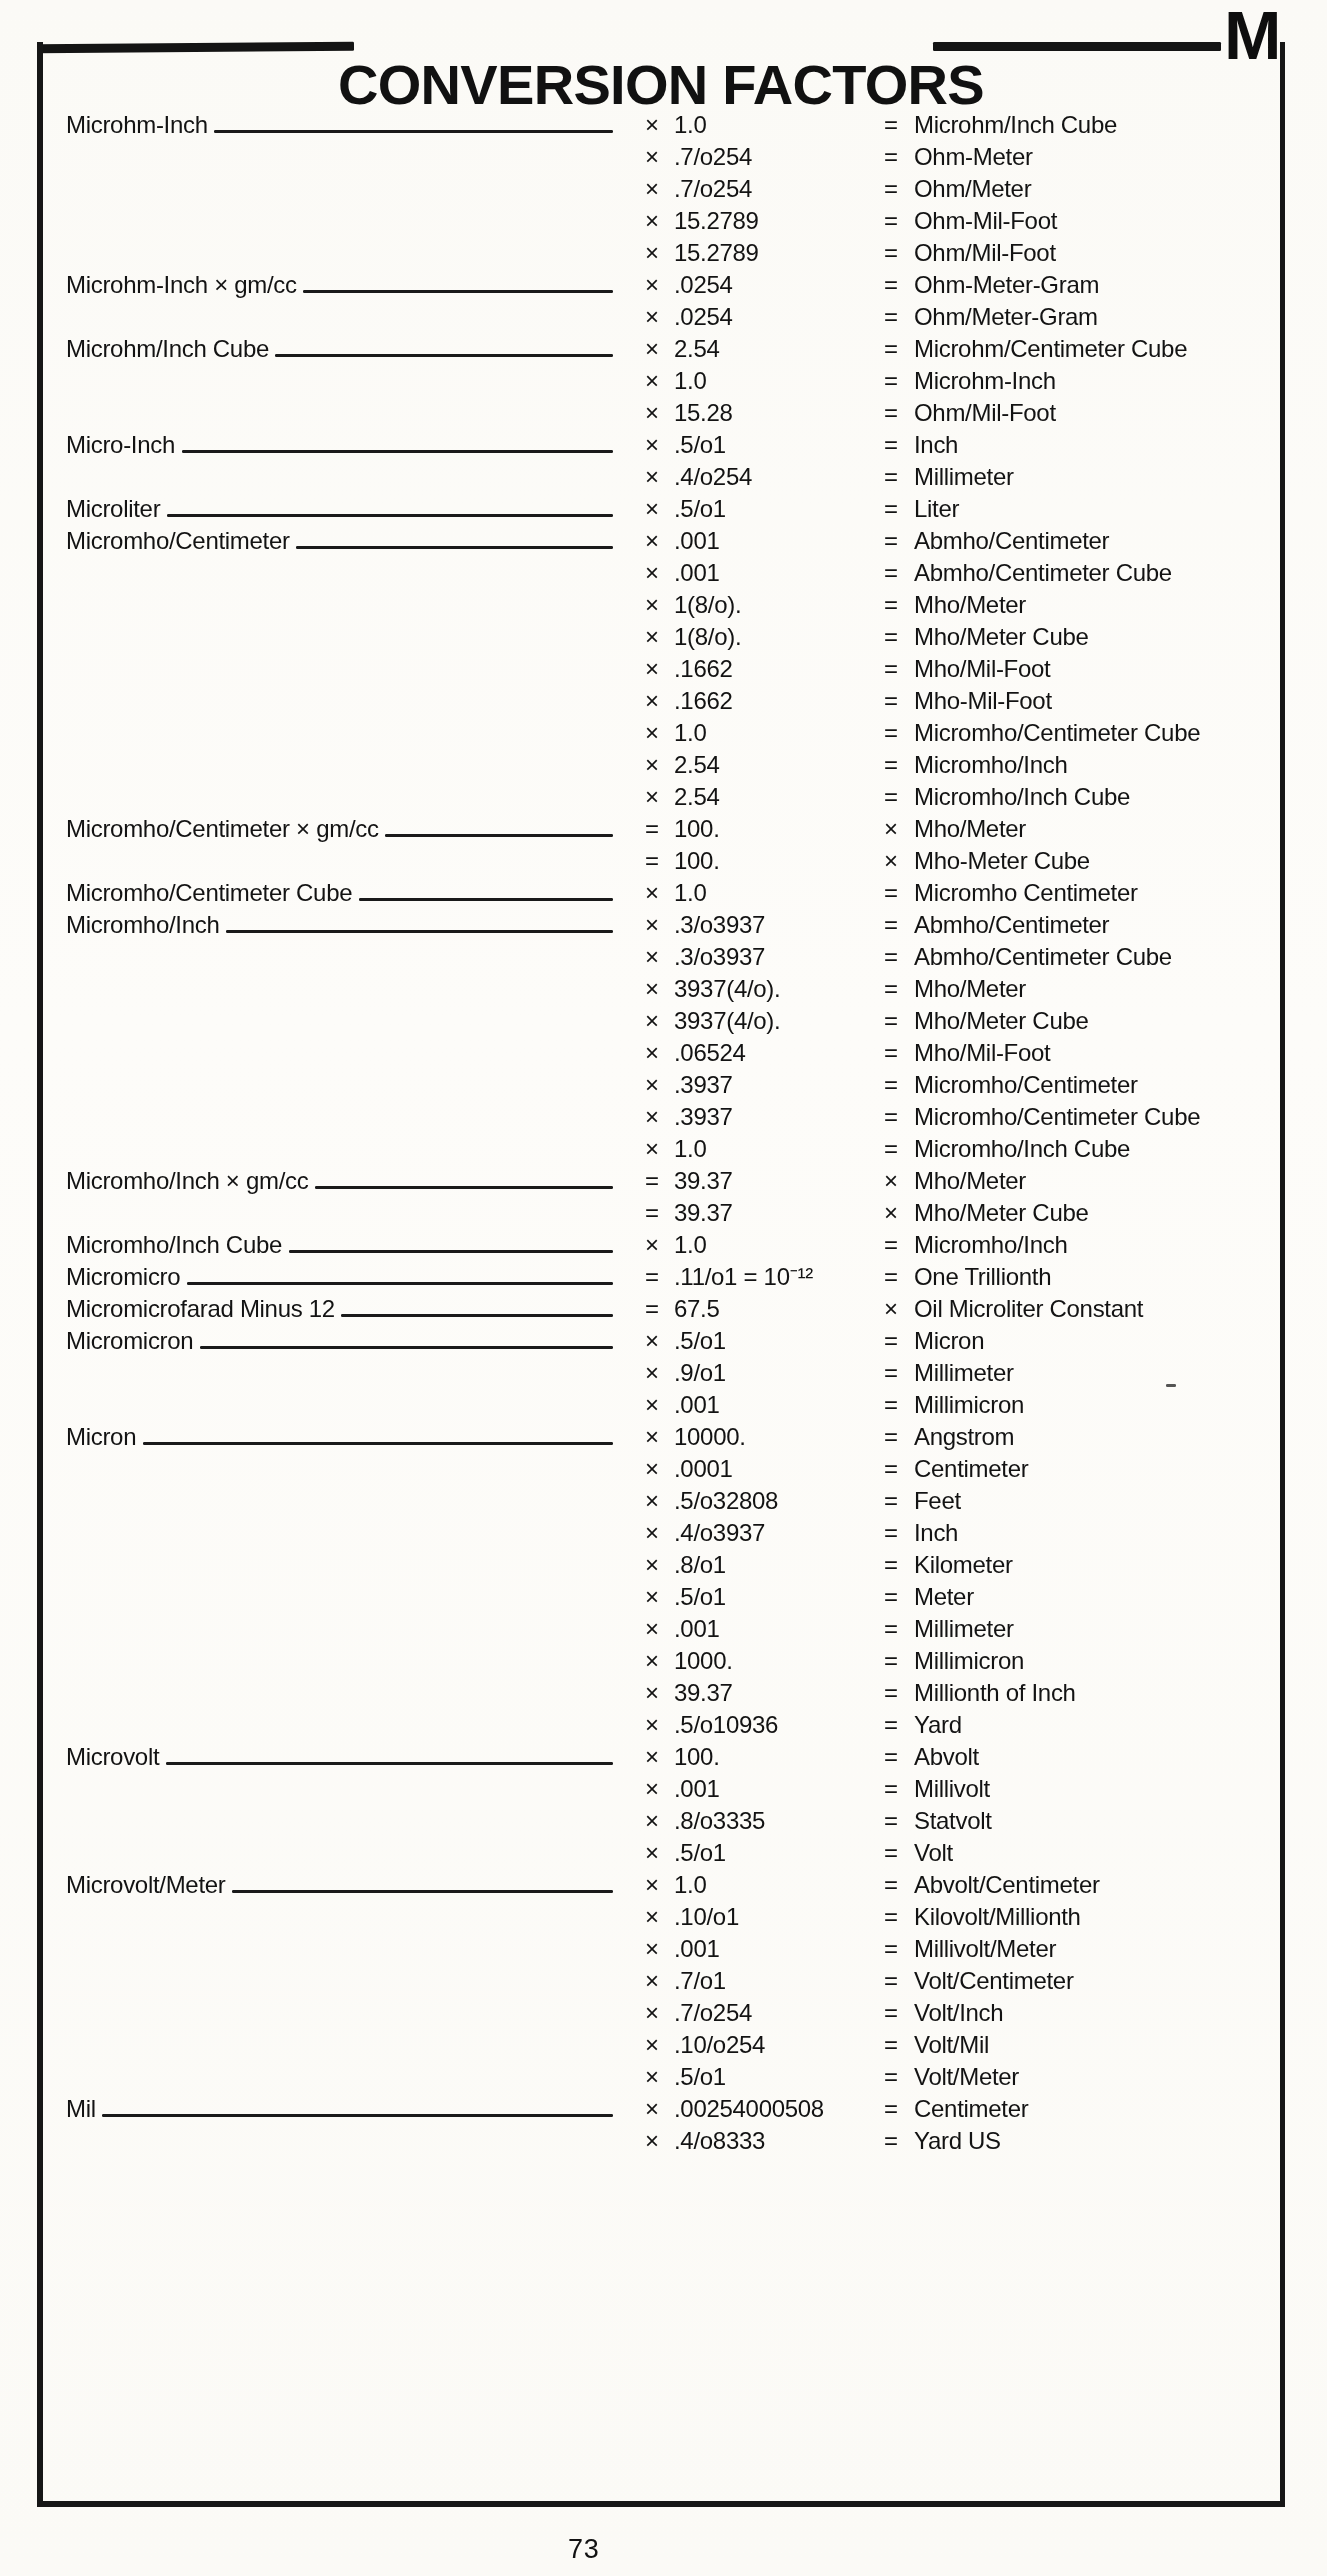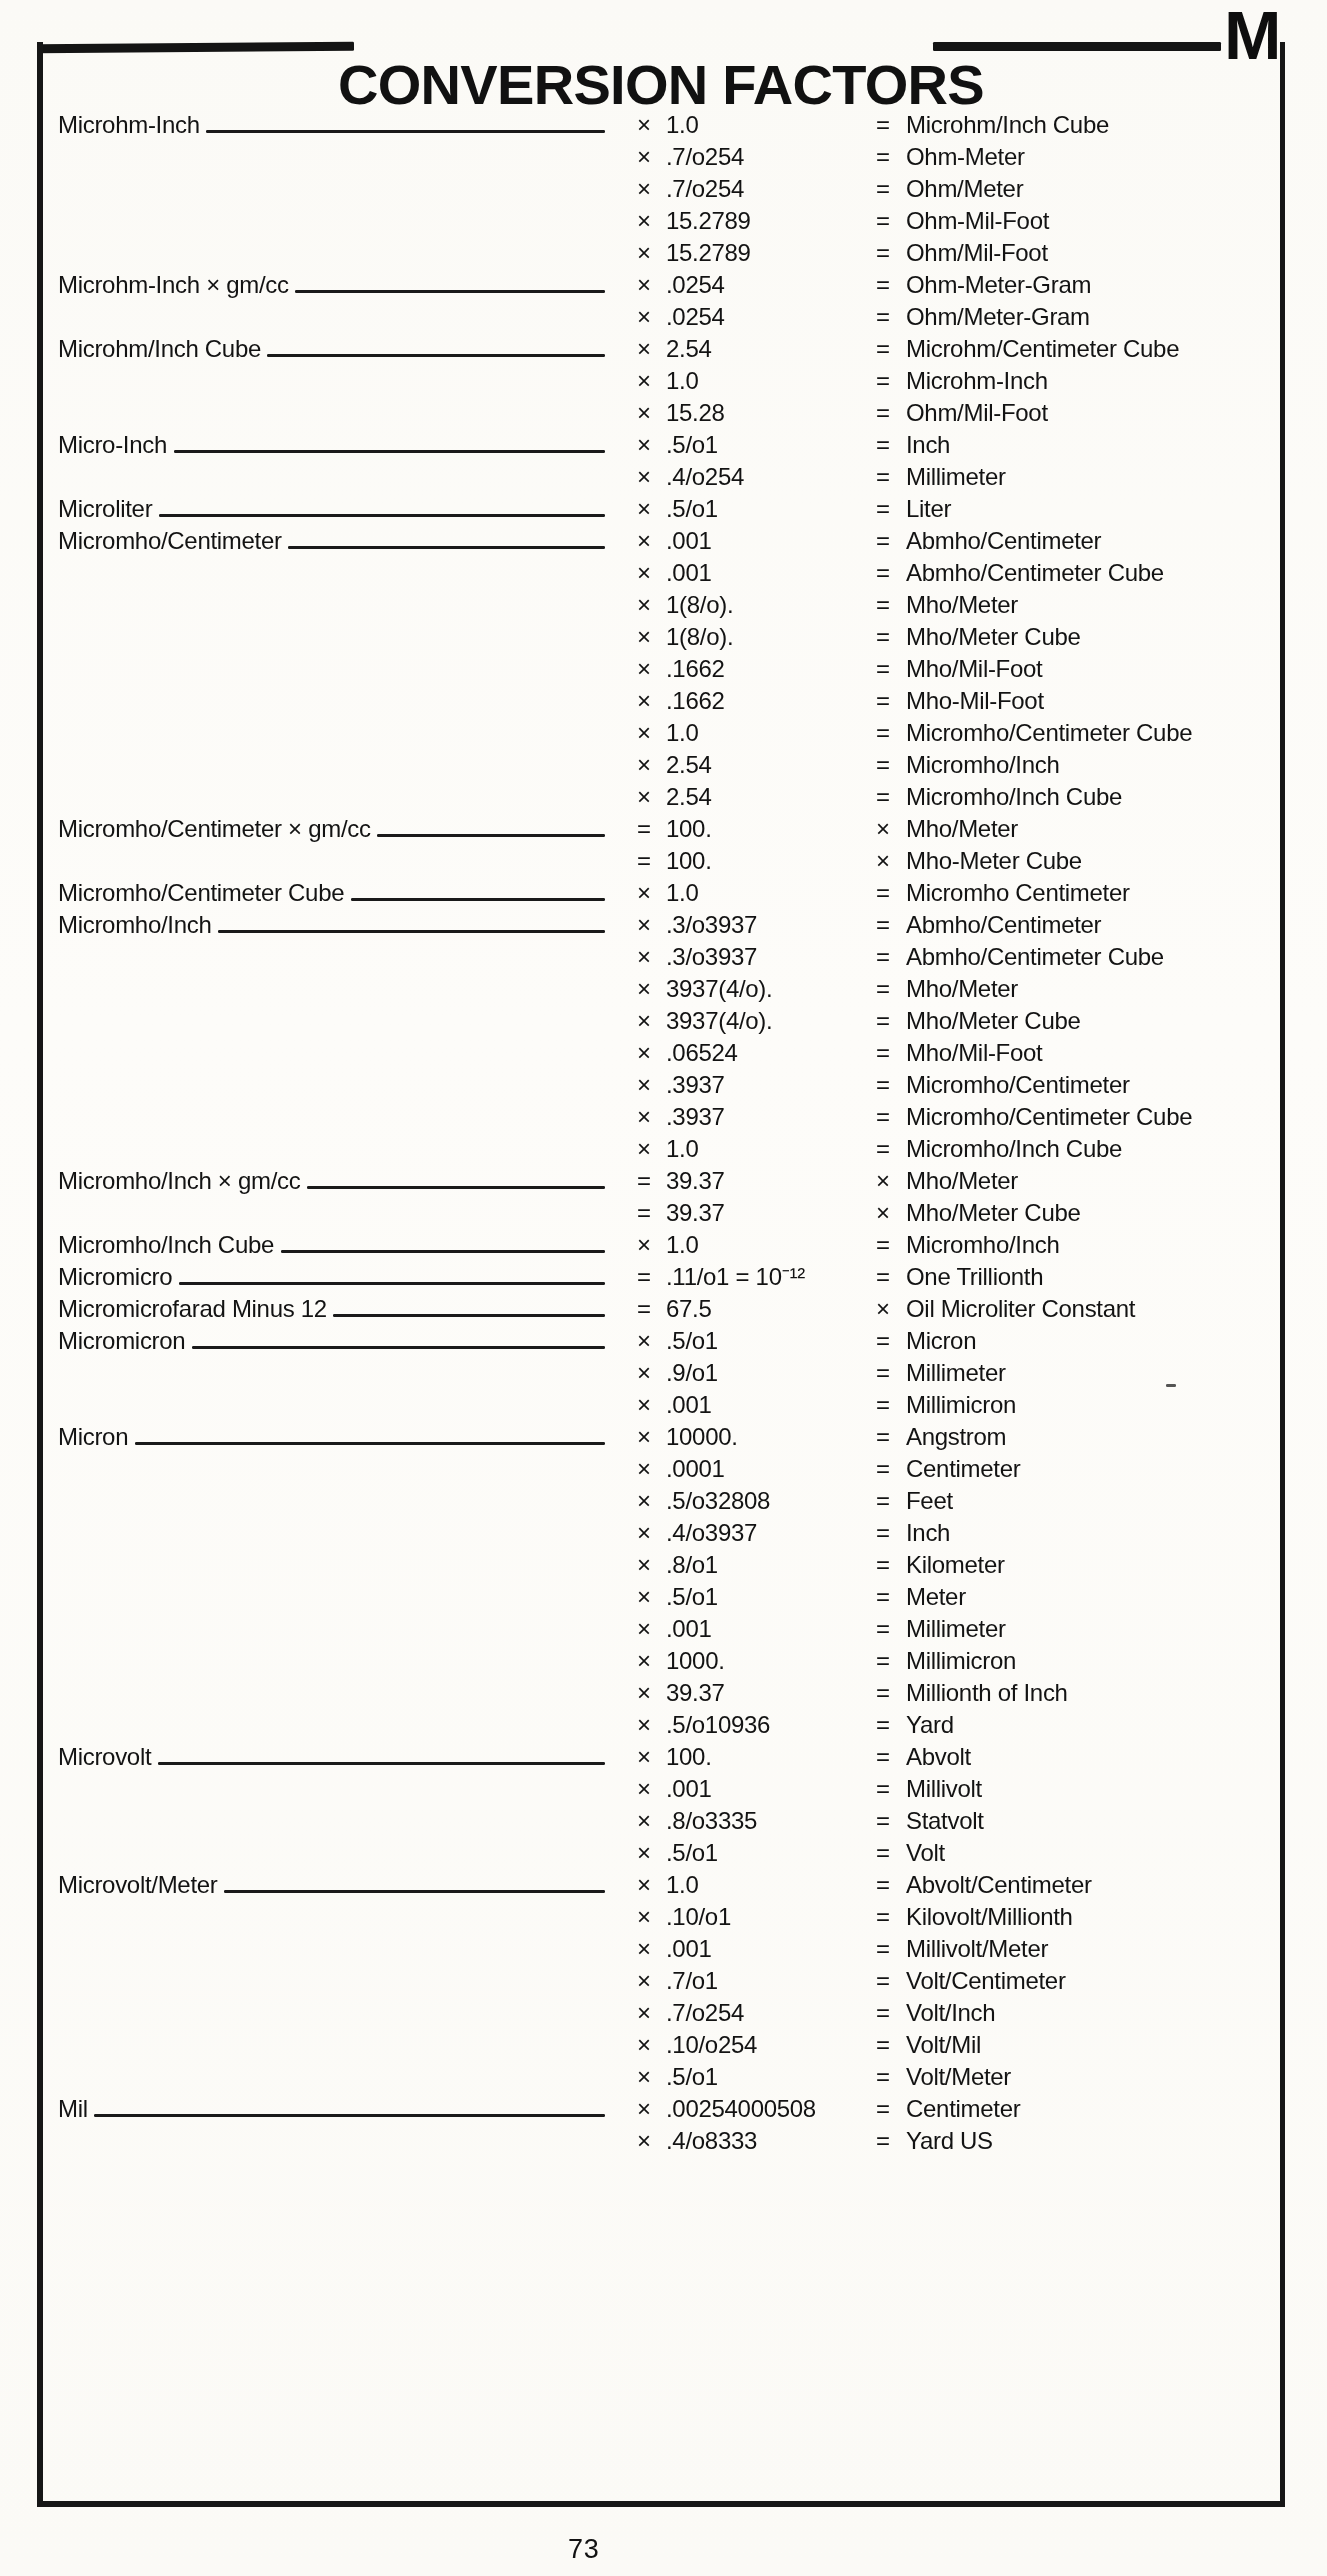--- a/index.html
+++ b/index.html
@@ -28,21 +28,21 @@
   
   .content-box{
     position:absolute;box-sizing:border-box;
     left:37px;top:42px;width:1248px;height:2465px;
     border-left:6.5px solid #161616;
     border-right:5.9px solid #161616;
     border-bottom:6.5px solid #161616;
     border-top:none;
   }
   
-  .rows{position:absolute;left:0;top:109px;width:1114px;}
+  .rows{position:absolute;left:8px;top:109px;width:1114px;}
   .row{
     display:flex;align-items:center;
     height:32px;box-sizing:border-box;
     padding-left:58px;
     font-size:24px;letter-spacing:-0.3px;line-height:1;
     white-space:nowrap;
   }
   .cell-label{width:548px;flex:none;display:flex;align-items:flex-end;overflow:hidden;}
   .label-text{line-height:1.05;}
   .leader{flex:1;height:0;border-bottom:3.3px solid #1a1a1a;margin:0 1.3px 4.6px 6.5px;min-width:13px;border-radius:1.3px;}

